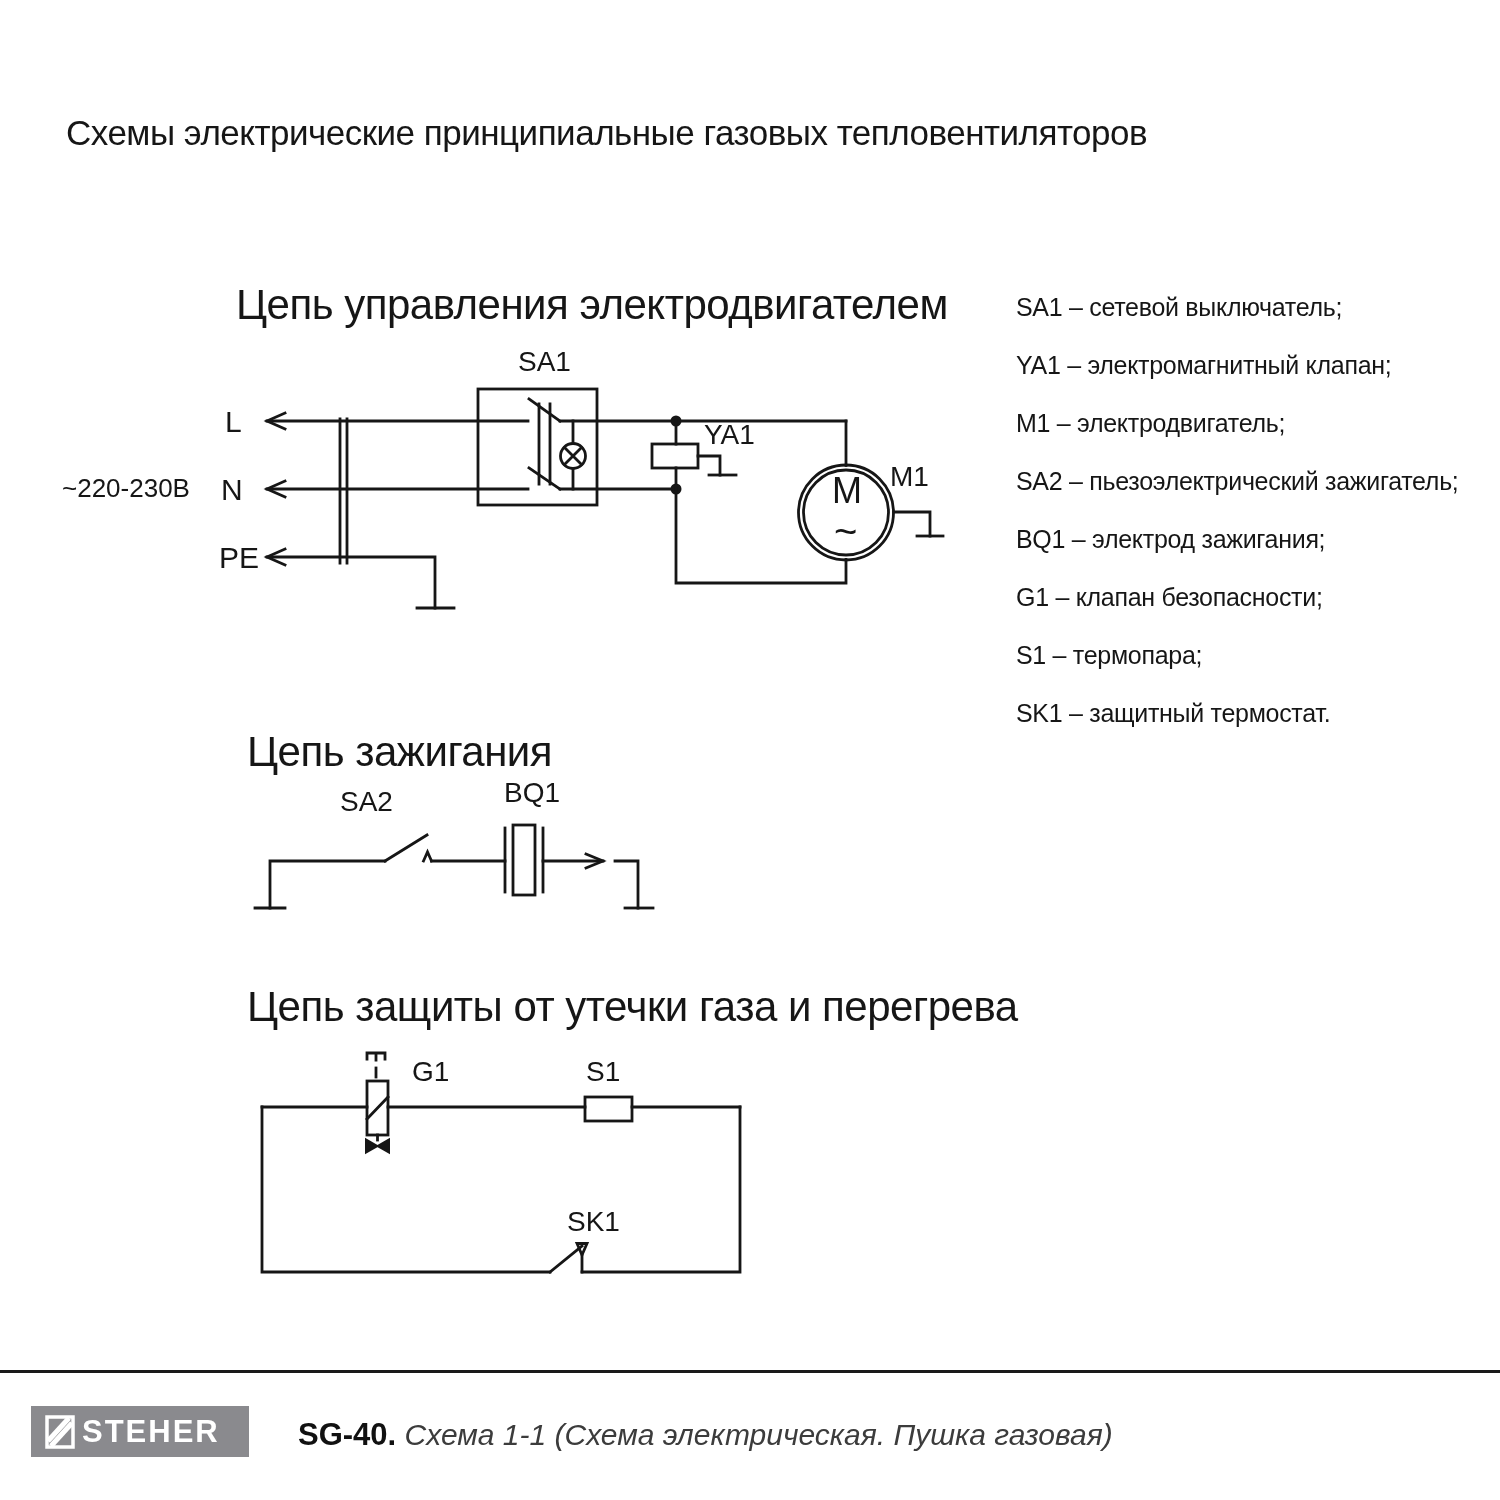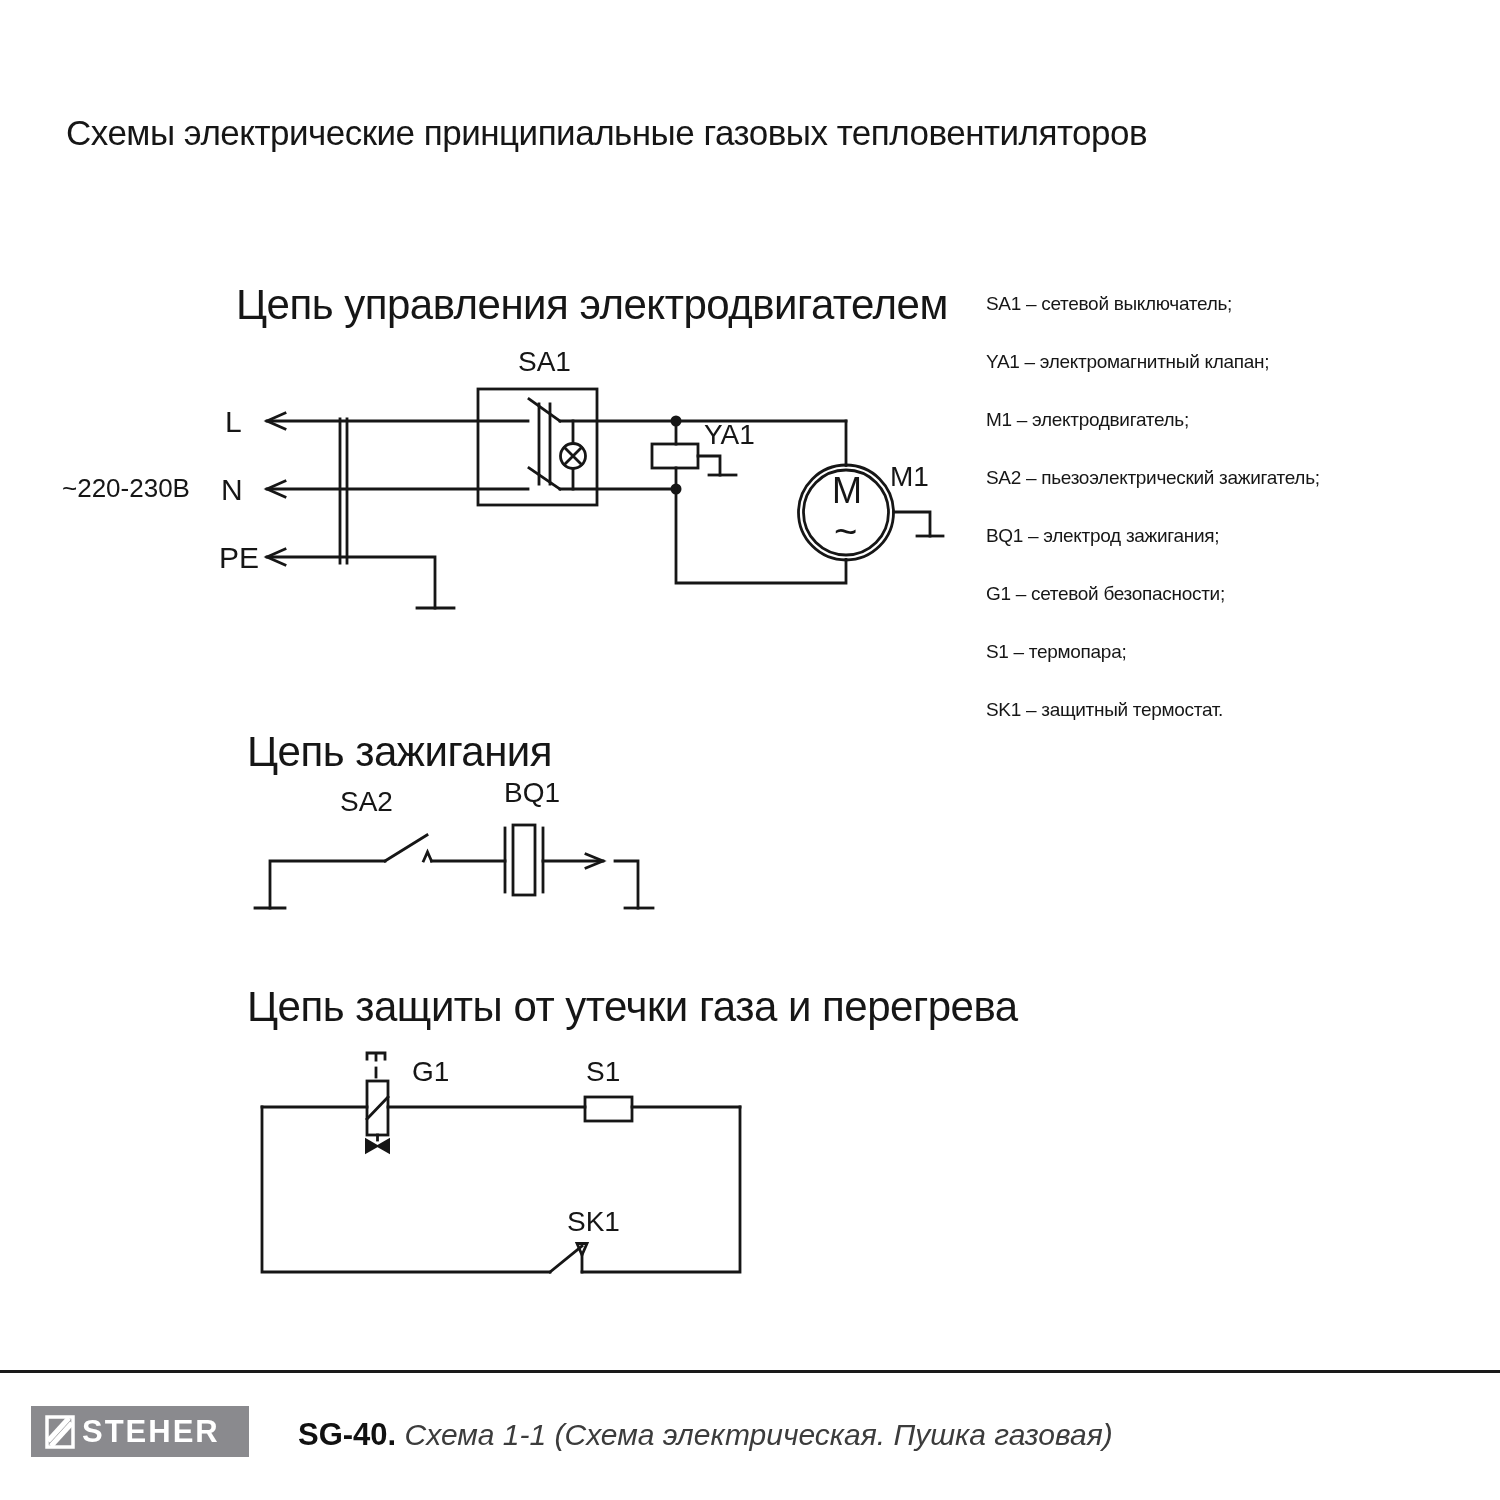--- a/index.html
+++ b/index.html
@@ -6,21 +6,21 @@
   body{
     width:1500px;height:1500px;background:#ffffff;position:relative;overflow:hidden;
     font-family:"Liberation Sans",sans-serif;color:#161616;
   }
   .abs{position:absolute;white-space:nowrap;}
   .main-title{left:58px;top:113px;font-size:35px;letter-spacing:-0.5px;margin-left:8px;}
   .sec-title{font-size:42px;letter-spacing:-0.5px;}
   #c1-title{left:236px;top:281px;}
   #c2-title{left:247px;top:728px;}
   #c3-title{left:247px;top:983px;}
-  .legend-item{left:986px;font-size:19px;letter-spacing:-0.3px;}
+  .legend-item{left:1016px;font-size:25px;letter-spacing:-0.3px;}
   svg.canvas{position:absolute;left:0;top:0;}
   .w{stroke:#161616;stroke-width:2.8;fill:none;stroke-linecap:square;stroke-linejoin:miter;}
   .wfill{stroke:#161616;stroke-width:2;fill:#161616;}
   .dot{fill:#161616;stroke:none;}
   .lbl{font-family:"Liberation Sans",sans-serif;font-size:28px;fill:#161616;}
   .lbl-sm{font-family:"Liberation Sans",sans-serif;font-size:26px;fill:#161616;}
   .lbl-ln{font-family:"Liberation Sans",sans-serif;font-size:30px;fill:#161616;}
   .motor-m{font-family:"Liberation Sans",sans-serif;font-size:36px;fill:#161616;}
   .motor-ac{font-family:"Liberation Sans",sans-serif;font-size:40px;fill:#161616;}
   .footer-rule{position:absolute;left:0;top:1370px;width:1500px;height:3px;background:#1a1a1a;}
@@ -40,21 +40,21 @@
 <div class="abs sec-title" id="c1-title">Цепь управления электродвигателем</div>
 <div class="abs sec-title" id="c2-title">Цепь зажигания</div>
 <div class="abs sec-title" id="c3-title">Цепь защиты от утечки газа и перегрева</div>
 
 <div>
   <div class="abs legend-item" style="top:293px">SA1 – сетевой выключатель;</div>
   <div class="abs legend-item" style="top:351px">YA1 – электромагнитный клапан;</div>
   <div class="abs legend-item" style="top:409px">M1 – электродвигатель;</div>
   <div class="abs legend-item" style="top:467px">SA2 – пьезоэлектрический зажигатель;</div>
   <div class="abs legend-item" style="top:525px">BQ1 – электрод зажигания;</div>
-  <div class="abs legend-item" style="top:583px">G1 – сетевой безопасности;</div>
+  <div class="abs legend-item" style="top:583px">G1 – клапан безопасности;</div>
   <div class="abs legend-item" style="top:641px">S1 – термопара;</div>
   <div class="abs legend-item" style="top:699px">SK1 – защитный термостат.</div>
 </div>
 
 <svg class="canvas" width="1500" height="1500" viewBox="0 0 1500 1500">
 
   <g>
 
     <path class="w" d="M285,413 L267,421 L285,429"></path>
     <path class="w" d="M267,421 H528"></path>

